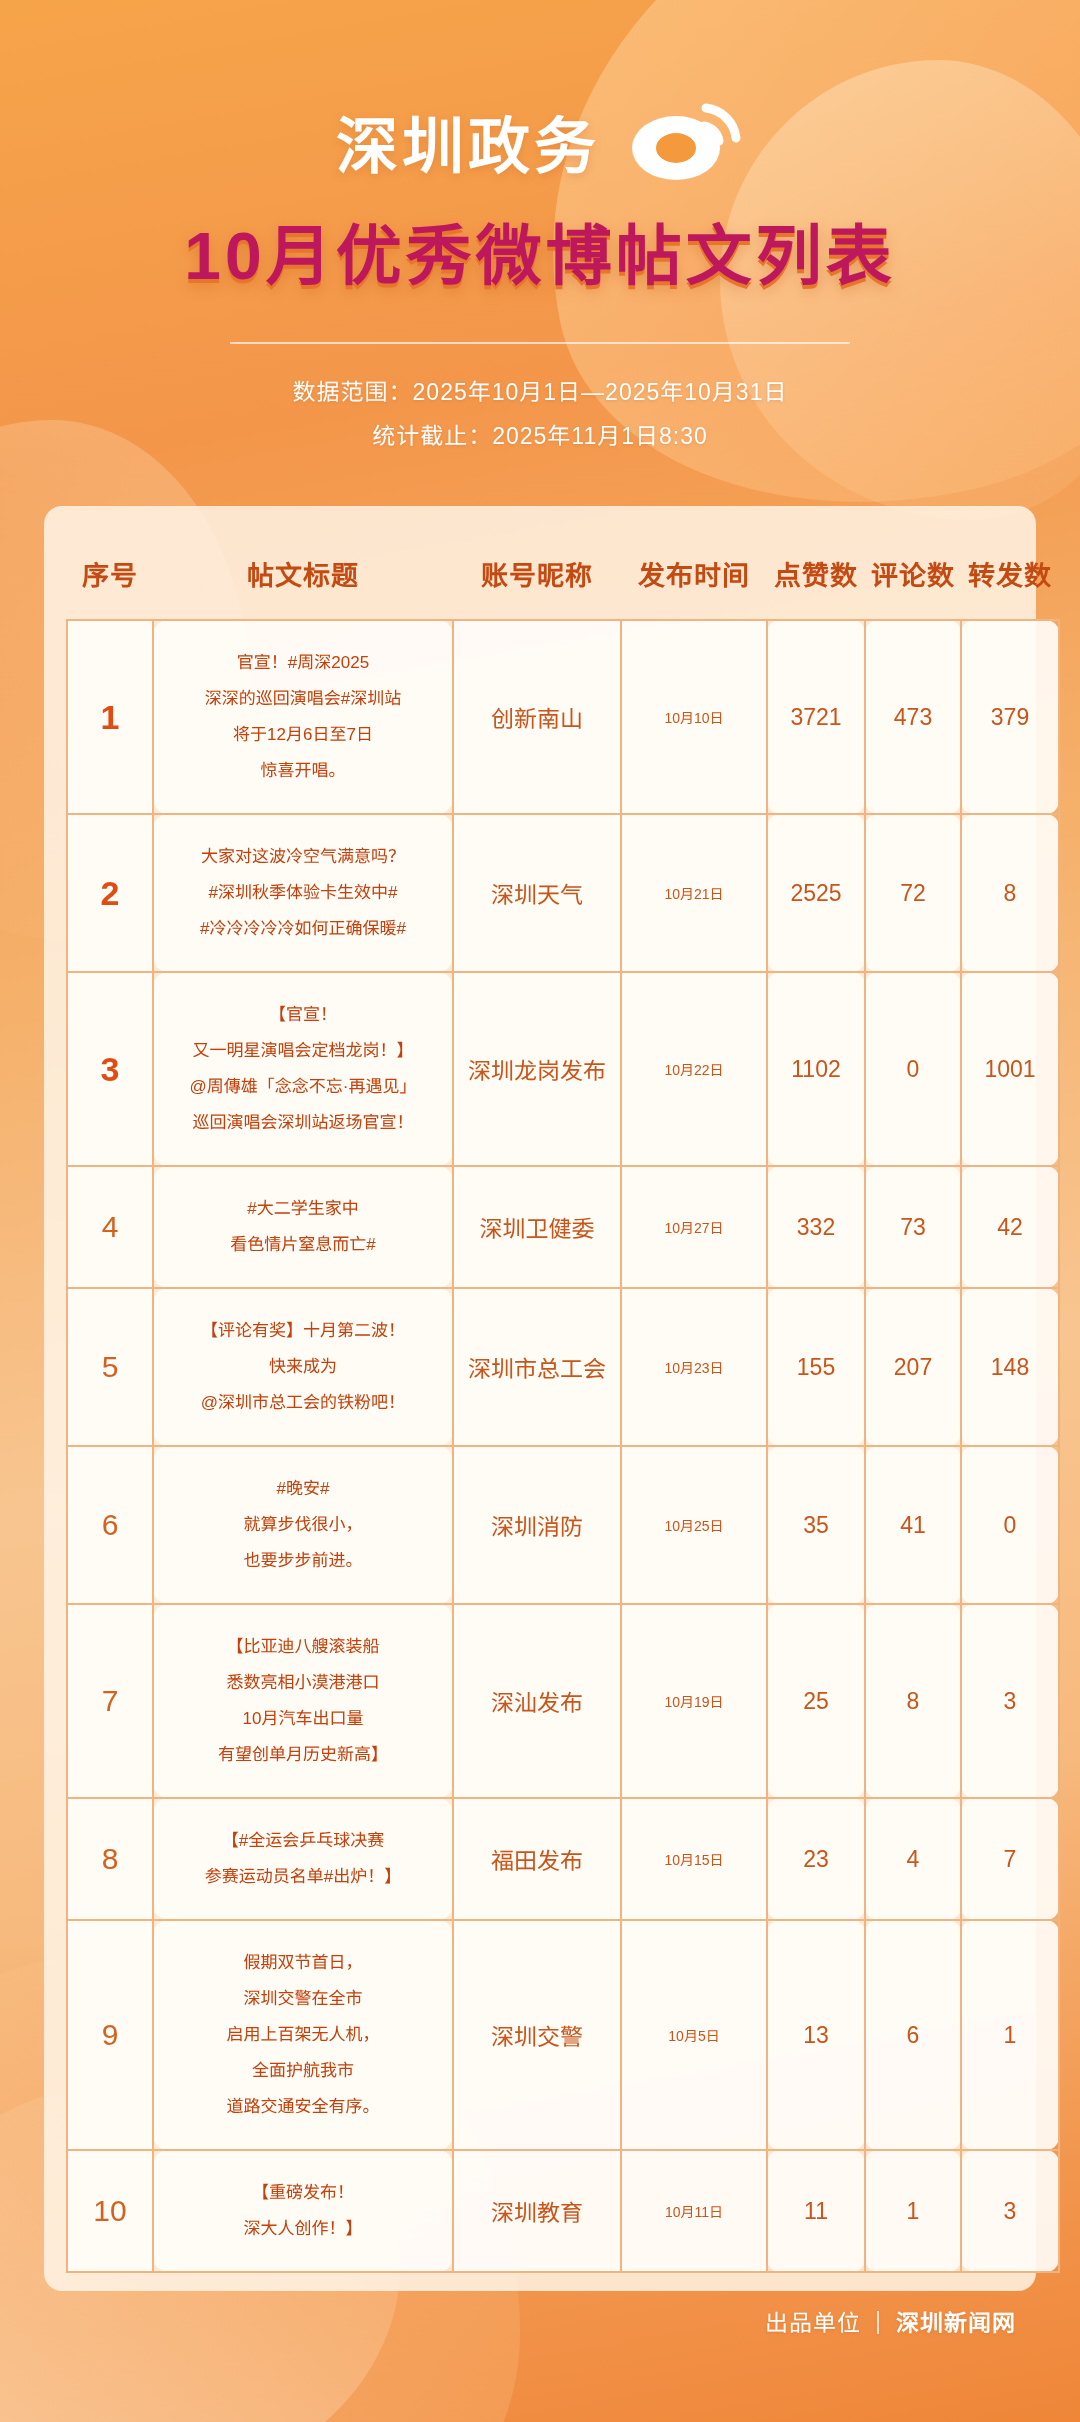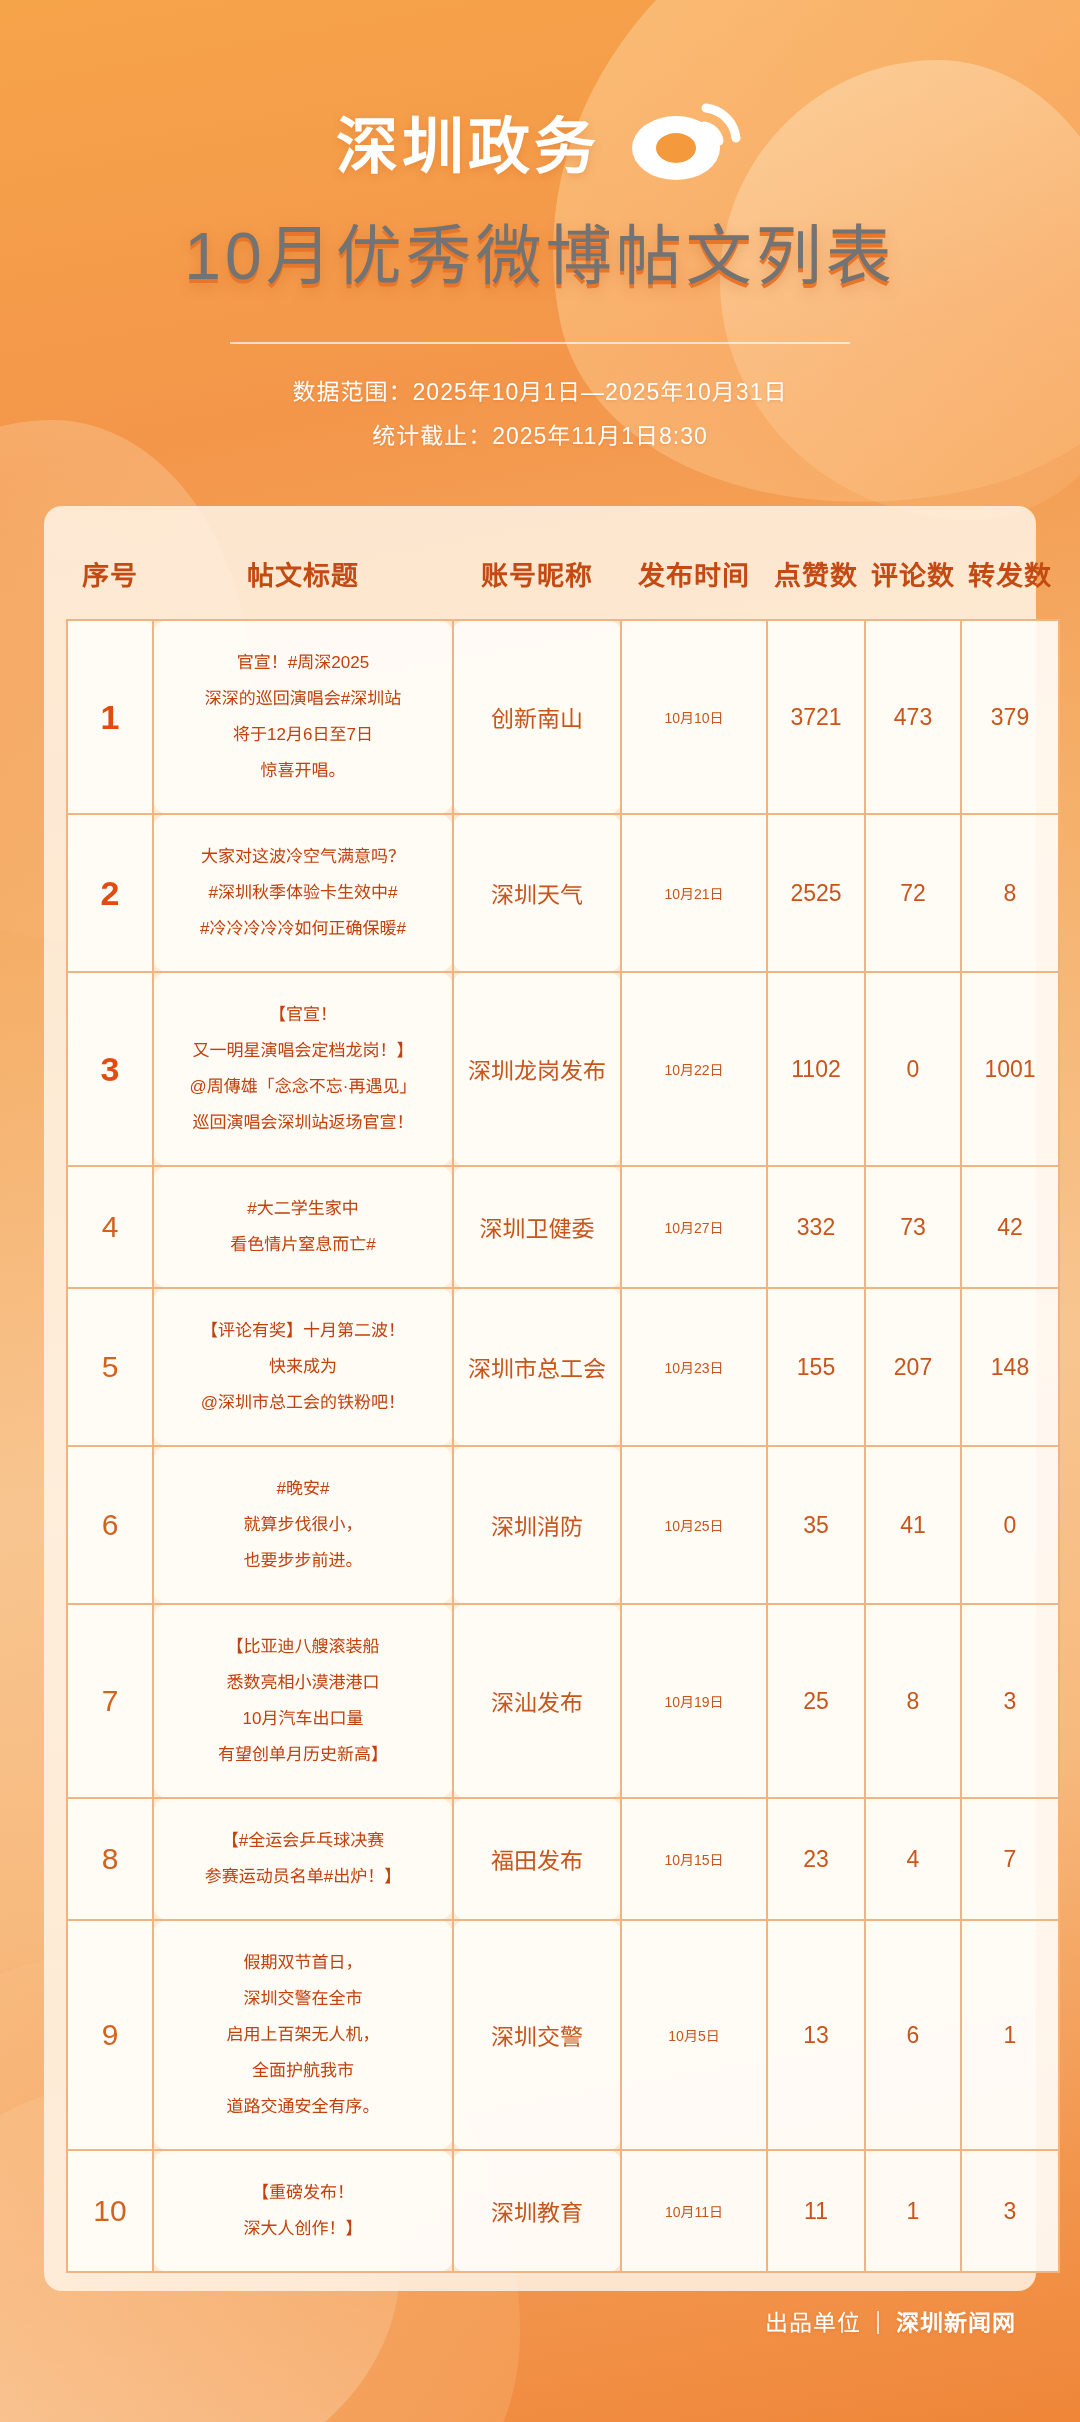--- a/index.html
+++ b/index.html
@@ -67,23 +67,23 @@
     font-size: 62px;
     font-weight: bold;
     color: #ffffff;
     letter-spacing: 4px;
     text-shadow: 0 3px 8px rgba(200,90,20,.28);
   }
   .weibo-logo { width: 116px; height: 86px; display:block; }
   .title-sub {
     margin-top: 16px;
     font-size: 66px;
-    font-weight: normal;
+    font-weight: bold;
     letter-spacing: 4px;
-    color: #737373;
+    color: #be185d;
     text-shadow: 0 4px 0 #e8762a, 0 6px 14px rgba(190,80,20,.35);
   }
   .divider {
     width: 620px;
     height: 2px;
     margin: 44px auto 0;
     background: rgba(255,255,255,.65);
   }
   .meta {
     margin-top: 26px;
@@ -143,29 +143,29 @@
   td.title {
     font-size: 17px;
     line-height: 36px;
     padding: 24px 14px;
     color: #c2410c;
     border-radius: 15px;
   }
   td.acct {
     font-size: 23px;
     color: #c8551b;
-    border-radius: 13px;
   }
   td.date {
     font-size: 14px;
     color: #c8551b;
   }
   td.num {
     font-size: 23px;
     color: #c8551b;
+    border-radius: 13px;
   }
   tbody tr:first-child td { border-top: 2px solid #f0b483; }
 
   
   .footer {
     position: absolute;
     right: 64px;
     bottom: 84px;
     display: flex;
     align-items: center;

